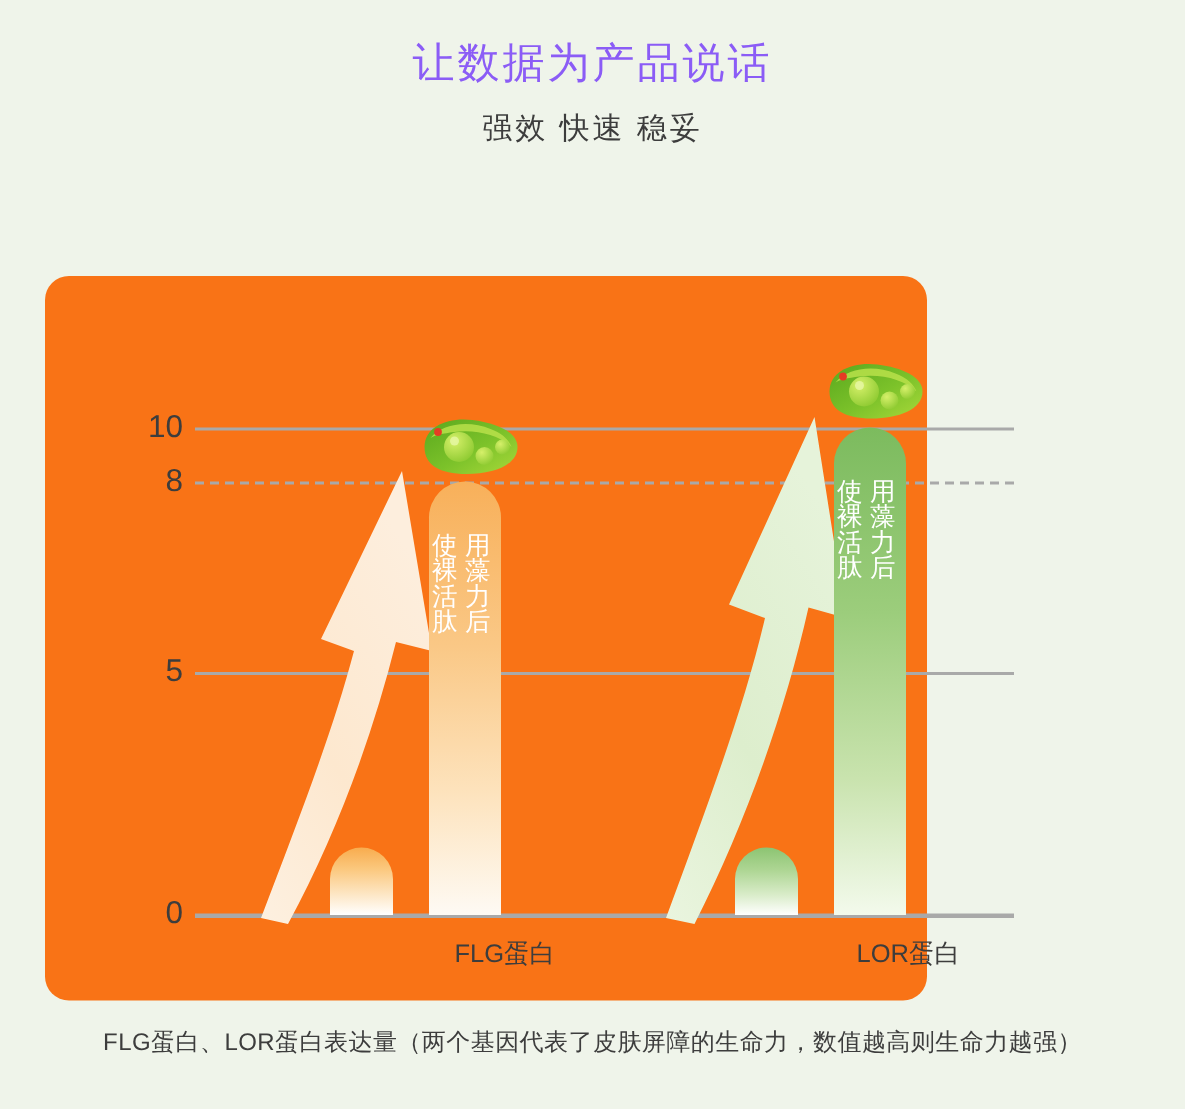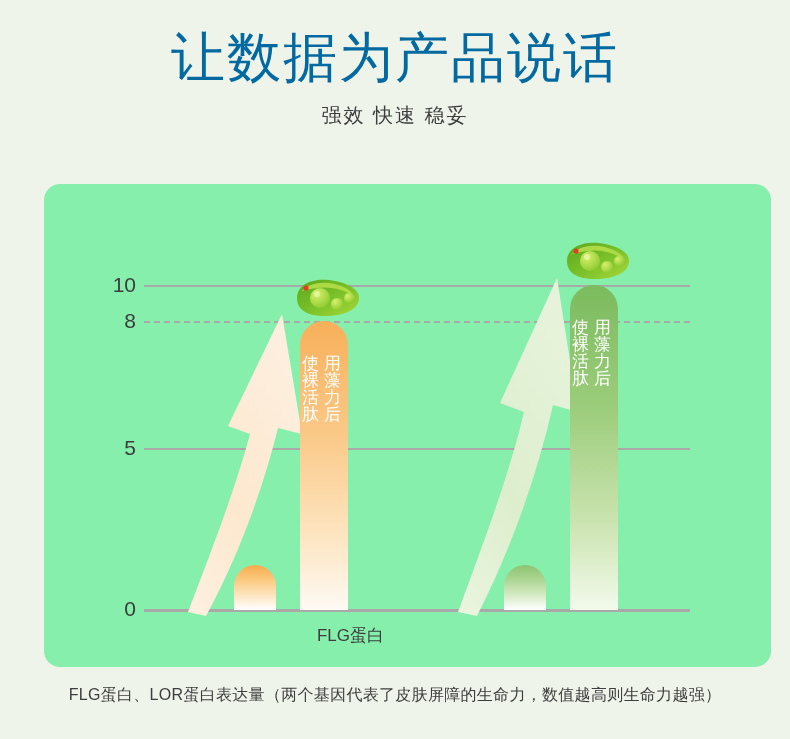--- a/index.html
+++ b/index.html
@@ -15,43 +15,43 @@
     overflow: hidden;
     position: relative;
   }
 
   
   .header {
     text-align: center;
     padding-top: 26px;
   }
   .title {
-    font-size: 54px;
+    font-size: 28px;
     font-weight: 400;
     letter-spacing: 2px;
-    color: #0369a1;
+    color: #8b5cf6;
     line-height: 1.15;
     margin: 0;
   }
   .subtitle {
     font-size: 20px;
     font-weight: 400;
     letter-spacing: 2px;
     color: #3d3d3d;
     margin: 14px 0 0 0;
   }
 
   
   .card {
     position: absolute;
-    left: 44px;
+    left: 30px;
     top: 184px;
-    width: 727px;
+    width: 588px;
     height: 483px;
-    background: #86efac;
+    background: #f97316;
     border-radius: 16px;
   }
 
   
   .plot {
     position: absolute;
     left: 0; top: 0; right: 0; bottom: 0;
   }
 
   .gridline {
@@ -269,17 +269,18 @@
       <path d="M14 18 C 22 8, 40 6, 54 12 C 62 15, 66 19, 68 24
                C 60 16, 44 12, 30 14 C 22 15, 17 16, 14 18 Z" fill="#b9e04a" opacity="0.85"></path>
       <circle cx="33" cy="24" r="10" fill="url(#eugHiG)"></circle>
       <circle cx="50" cy="30" r="6" fill="url(#eugHiG)"></circle>
       <circle cx="62" cy="24" r="5" fill="url(#eugHiG)"></circle>
       <circle cx="30" cy="20" r="3" fill="#e7f7a8" opacity="0.8"></circle>
       <circle cx="19" cy="14" r="2.6" fill="#e53c24"></circle>
     </svg>
 
     <div class="xlabel" style="left:140px; top:440px;">FLG蛋白</div>
+    <div class="xlabel" style="left:410px; top:440px;">LOR蛋白</div>
 
   </div>
 </div>
 
 <div class="caption">FLG蛋白、LOR蛋白表达量（两个基因代表了皮肤屏障的生命力，数值越高则生命力越强）</div>
 
 </body></html>

